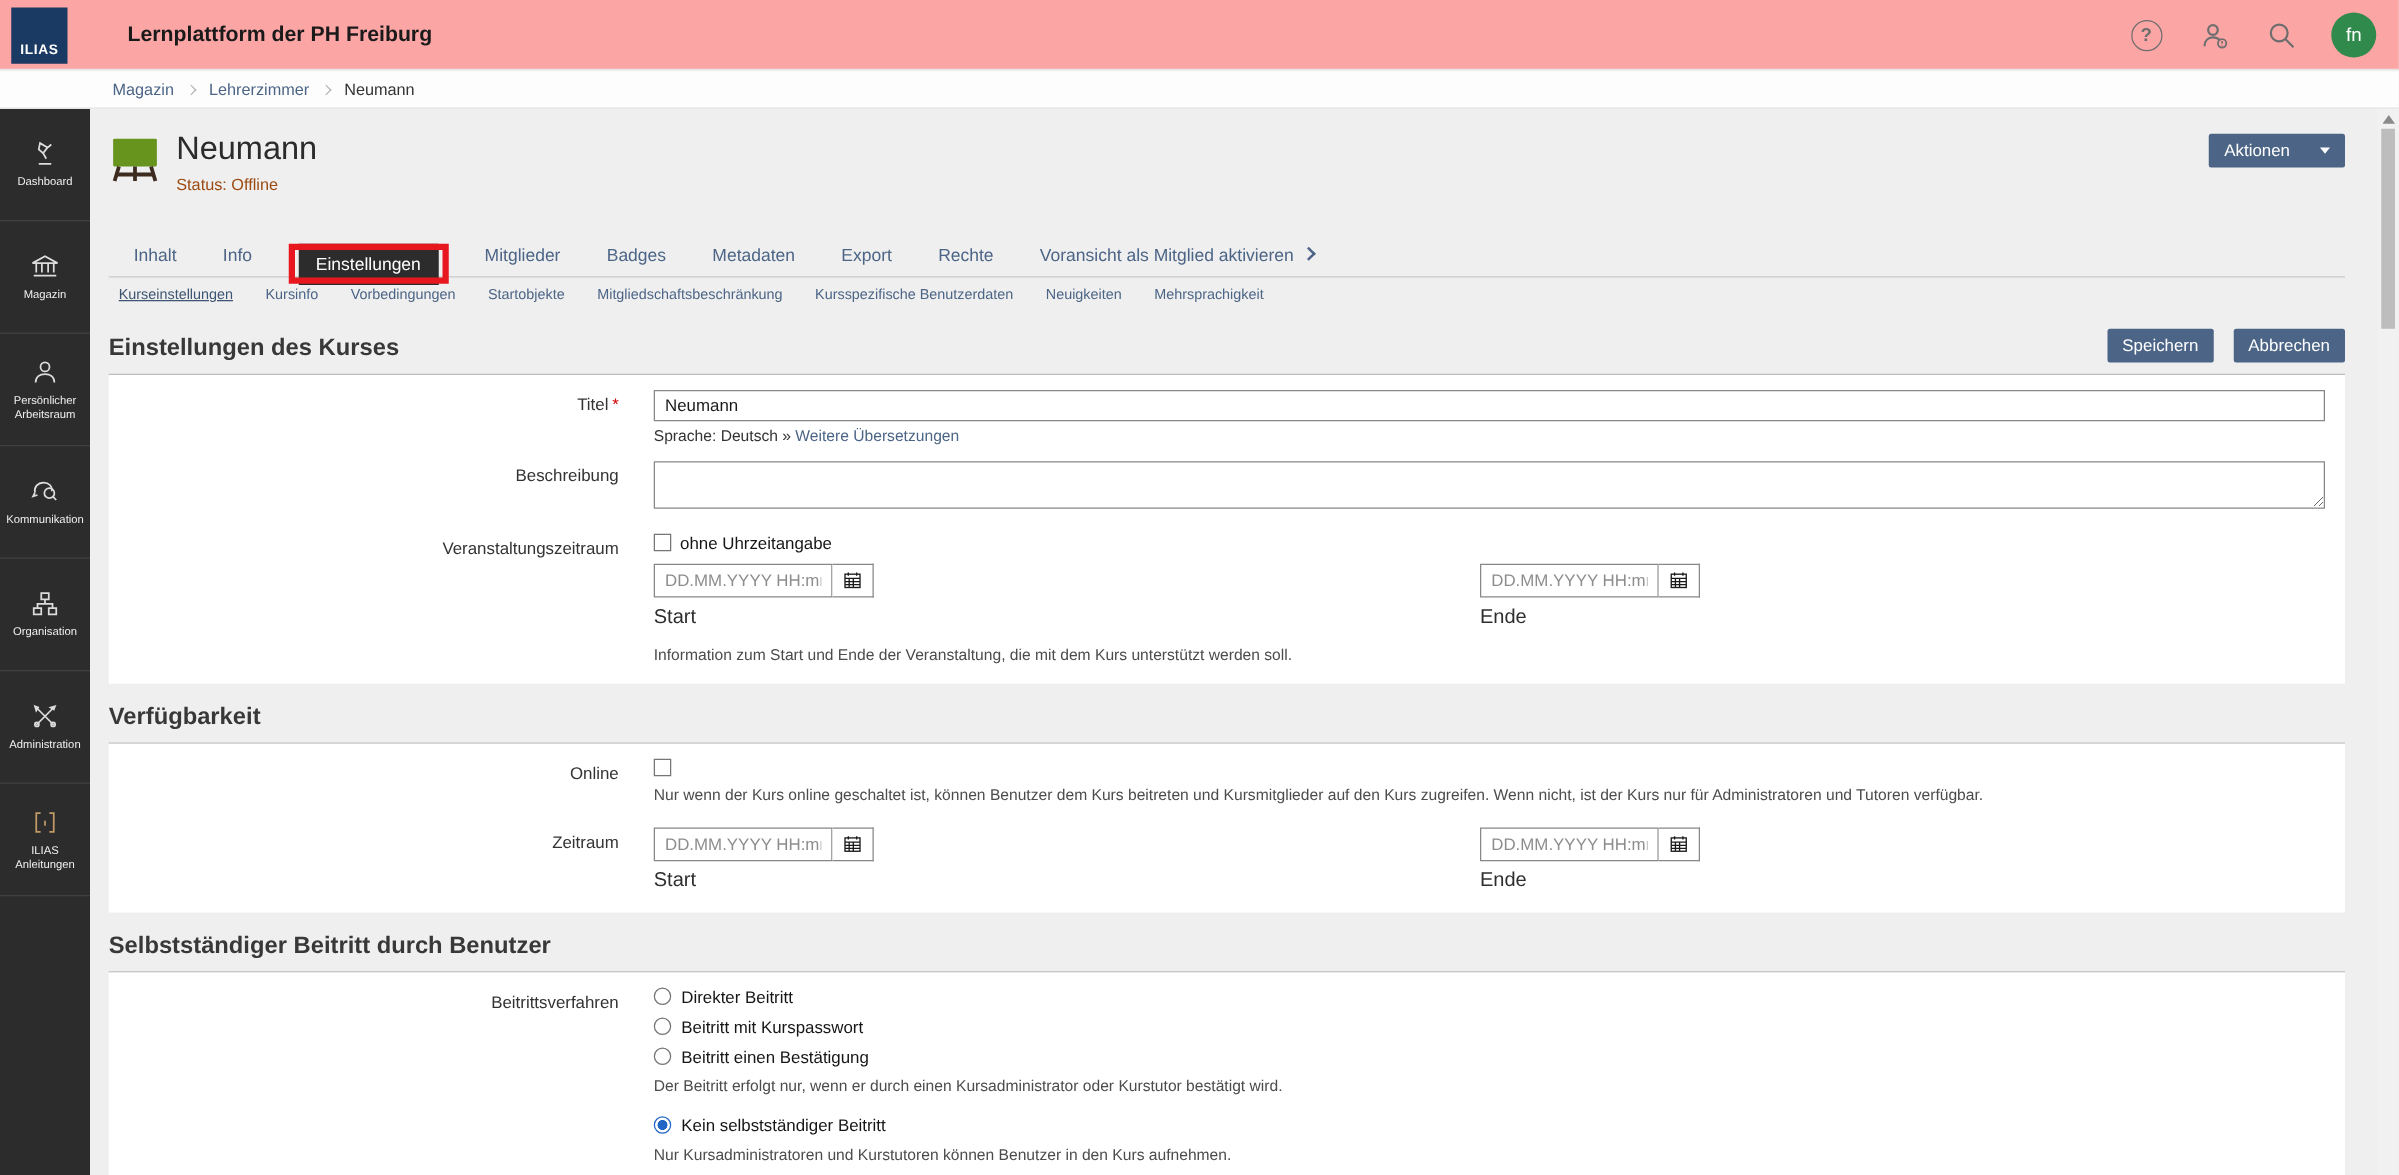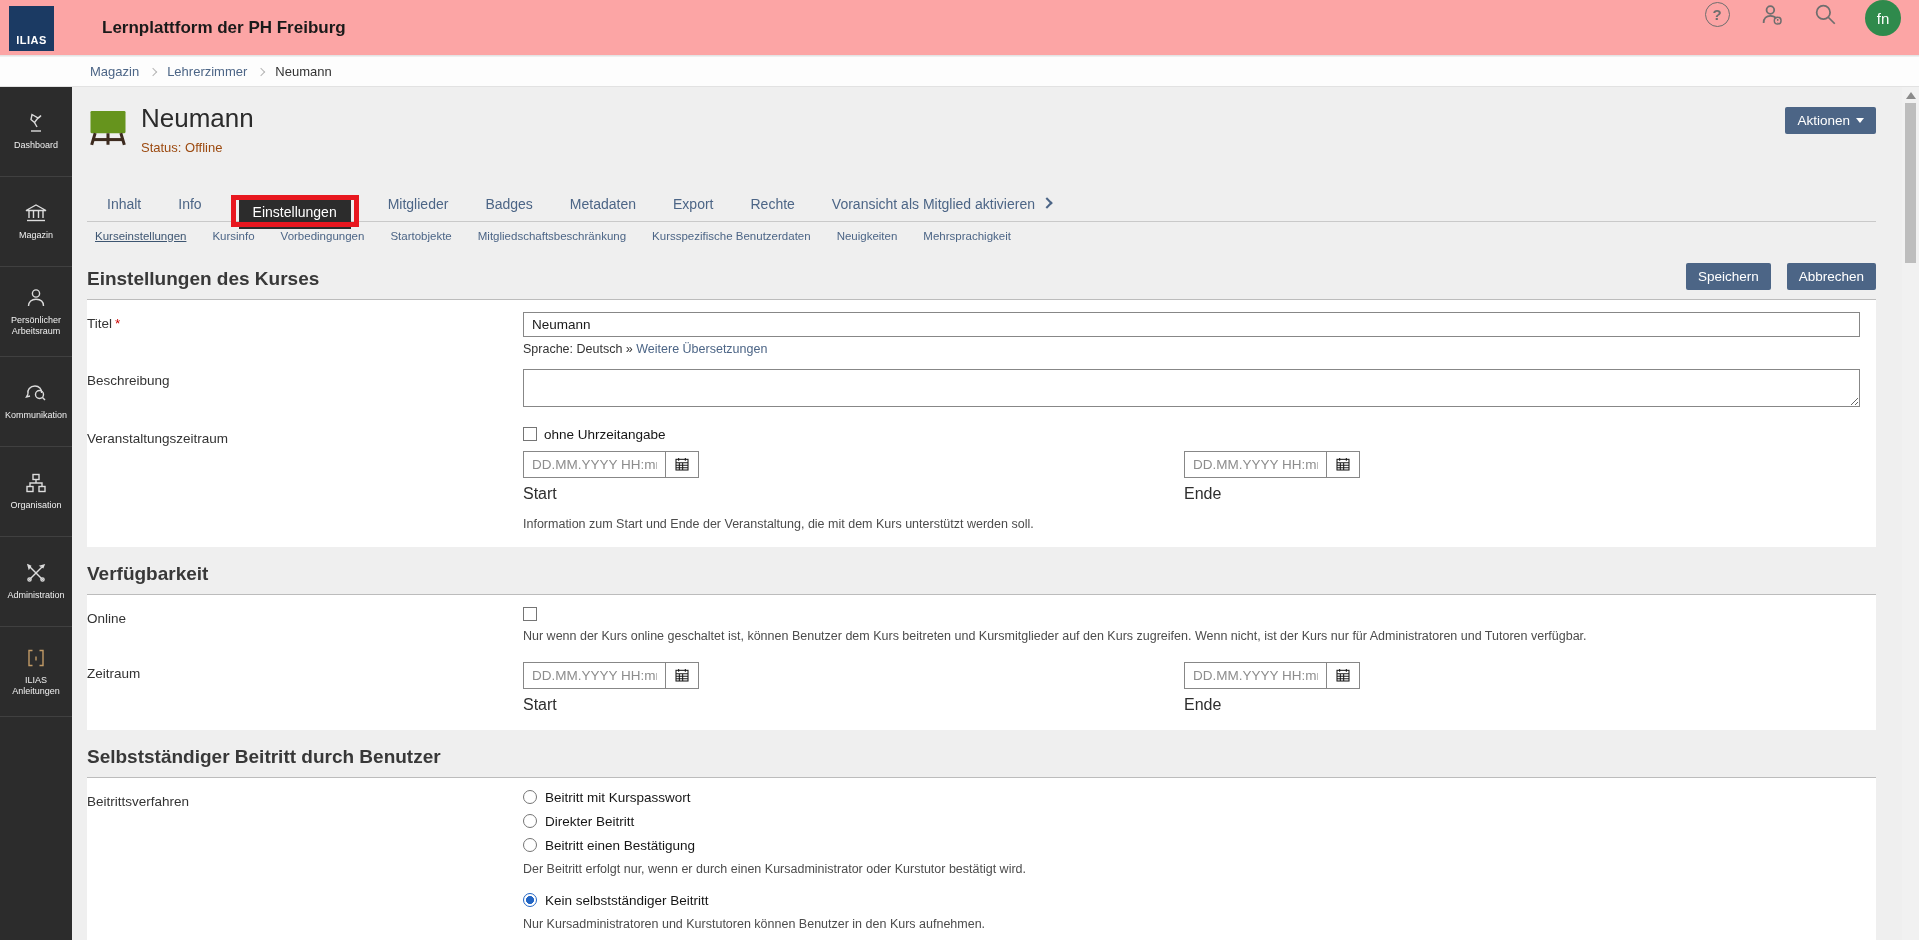--- a/index.html
+++ b/index.html
@@ -6,21 +6,21 @@
   html,body { width:1919px; height:940px; overflow:hidden;
     font-family:"Liberation Sans", sans-serif; color:#161616; background:#efefef; }
 
   
   .topbar { position:absolute; left:0; top:0; width:1919px; height:56px;
     background:#fca5a5; border-bottom:1px solid #e4e4e4; z-index:30; }
   .logo { position:absolute; left:9px; top:6px; width:45px; height:45px;
     background:#1b3a63; color:#fff; display:flex; align-items:flex-end; justify-content:center;
     font-size:11px; font-weight:bold; letter-spacing:.5px; padding-bottom:5px; }
   .app-title { position:absolute; left:102px; top:18px; font-size:17px; font-weight:bold; color:#1a1a1a; }
-  .topbar-actions { position:absolute; right:18px; top:0; height:56px; display:flex; gap:26px; }
+  .topbar-actions { position:absolute; right:18px; top:0; height:56px; display:flex; align-items:center; gap:26px; }
   .tb-icon { width:28px; height:28px; display:flex; align-items:center; justify-content:center; cursor:pointer; }
   .tb-icon svg { stroke:#6e6e6e; fill:none; stroke-width:1.6; }
   .help-circle { width:25px; height:25px; border:1.7px solid #6e6e6e; border-radius:50%;
     display:flex; align-items:center; justify-content:center; font-size:15px; color:#6e6e6e; font-weight:bold; }
   .help-circle::after { content:"?"; }
   .avatar { width:36px; height:36px; border-radius:50%; background:#2f8a4c; color:#fff;
     display:flex; align-items:center; justify-content:center; font-size:15px; cursor:pointer; }
 
   
   .crumbbar { position:absolute; left:0; top:57px; width:1919px; height:30px; background:#fdfdfd;
@@ -47,21 +47,21 @@
   
   .main { position:absolute; left:72px; top:87px; width:1830px; height:853px;
     background:#efefef; padding:0 26px 0 15px; overflow:hidden; }
 
   .course-head { position:relative; margin-top:17px; display:flex; gap:12px; }
   .course-icon { flex:0 0 42px; }
   .course-title { font-size:26px; font-weight:normal; color:#2b2b2b; line-height:1.15; }
   .course-status { font-size:13px; color:#9c4a10; margin-top:6px; }
   .btn { background:#4c6586; color:#fff; border:none; font-size:13.5px; font-family:inherit;
     padding:6px 12px; border-radius:2px; cursor:pointer; }
-  .actions-btn { position:absolute; right:0; top:3px; display:flex; align-items:center; gap:6px; }
+  .actions-btn { position:absolute; right:0; top:3px; display:flex; align-items:center; gap:24px; }
   .caret-down { width:0; height:0; border-left:4px solid transparent; border-right:4px solid transparent;
     border-top:5px solid #fff; display:inline-block; }
 
   
   .tabs { margin-top:33px; border-bottom:1px solid #c9c9c9; display:flex; align-items:flex-end;
     gap:37px; padding-left:20px; position:relative; }
   .tab { font-size:14px; color:#4c6586; padding:8px 0 9px 0; cursor:pointer; white-space:nowrap; }
   .tab-active-wrap { position:relative; }
   .tab.active { background:#2c2c2c; color:#ffffff; padding:8px 14px 9px 14px; }
   .red-box { position:absolute; left:-8px; right:-8px; top:-8px; bottom:-6px;
@@ -76,21 +76,21 @@
 
   
   .form-head { margin-top:15px; display:flex; align-items:flex-end; justify-content:space-between;
     padding-bottom:9px; border-bottom:1px solid #bcbcbc; }
   .sec-title { font-size:19px; color:#383838; }
   .form-head .btns { display:flex; gap:16px; }
 
   .panel { background:#ffffff; padding:12px 0 16px 0; }
   .frow { display:flex; margin-bottom:13px; }
   .frow:last-child { margin-bottom:0; }
-  .flabel { flex:0 0 436px; padding-right:28px; font-size:13.5px; color:#333;
+  .flabel { flex:0 0 436px; text-align:right; padding-right:28px; font-size:13.5px; color:#333;
     padding-top:4px; }
   .req { color:#cc0000; margin-left:3px; }
   .fctrl { flex:1; padding-right:16px; font-size:13.5px; }
 
   input[type=text], textarea { border:1px solid #878787; font-family:inherit; font-size:13.5px;
     color:#1a1a1a; padding:3px 8px; background:#fff; }
   input::placeholder, textarea::placeholder { color:#8d8d8d; }
   .text-wide { width:100%; height:25px; }
   textarea.desc { width:100%; height:38px; resize:both; }
 
@@ -393,25 +393,25 @@
 
   <div class="gap-sec sec-head">
     <h2 class="sec-title">Selbstständiger Beitritt durch Benutzer</h2>
   </div>
   <section class="panel">
     <div class="frow">
       <div class="flabel">Beitrittsverfahren</div>
       <div class="fctrl">
         <div class="opt-row">
           <span class="radio"></span>
-          <span class="olabel">Beitritt mit Kurspasswort</span>
+          <span class="olabel">Direkter Beitritt</span>
         </div>
         <div class="opt-row">
           <span class="radio"></span>
-          <span class="olabel">Direkter Beitritt</span>
+          <span class="olabel">Beitritt mit Kurspasswort</span>
         </div>
         <div class="opt-row">
           <span class="radio"></span>
           <span class="olabel">Beitritt einen Bestätigung</span>
         </div>
         <div class="help tight" style="margin-bottom:17px">Der Beitritt erfolgt nur, wenn er durch einen Kursadministrator oder Kurstutor bestätigt wird.</div>
         <div class="opt-row">
           <span class="radio on"></span>
           <span class="olabel">Kein selbstständiger Beitritt</span>
         </div>

